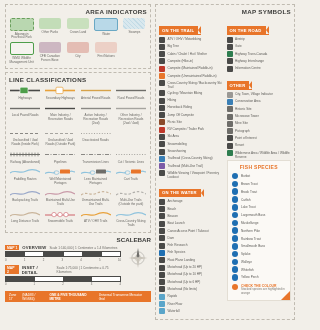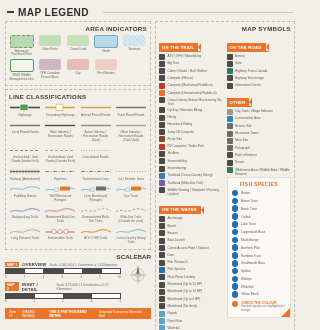--- a/index.html
+++ b/index.html
@@ -88,25 +88,20 @@
 
   .utmbar{background:#e8752a;color:#fff;font-size:3.2px;padding:1.6px 4px;margin-top:2px;position:relative;
           display:flex;gap:2px;align-items:center;}
   .utmbar b{font-weight:bold;}
 </style>
 </head>
 <body>
 
 <div class="page">
 
-  <div class="titlebar">
-    <span class="dash"></span>
-    <span class="title">MAP LEGEND</span>
-    <span class="rule"></span>
-  </div>
 
   <div class="cols">
 
     <div class="colL">
 
       <div class="panel">
         <div class="panel-head">AREA INDICATORS</div>
         <div class="area-grid" id="area-grid">
             <div class="area-cell">
               <div class="sw" style="background: rgb(185, 215, 176); border: 1px dashed rgb(106, 158, 92);"></div>

